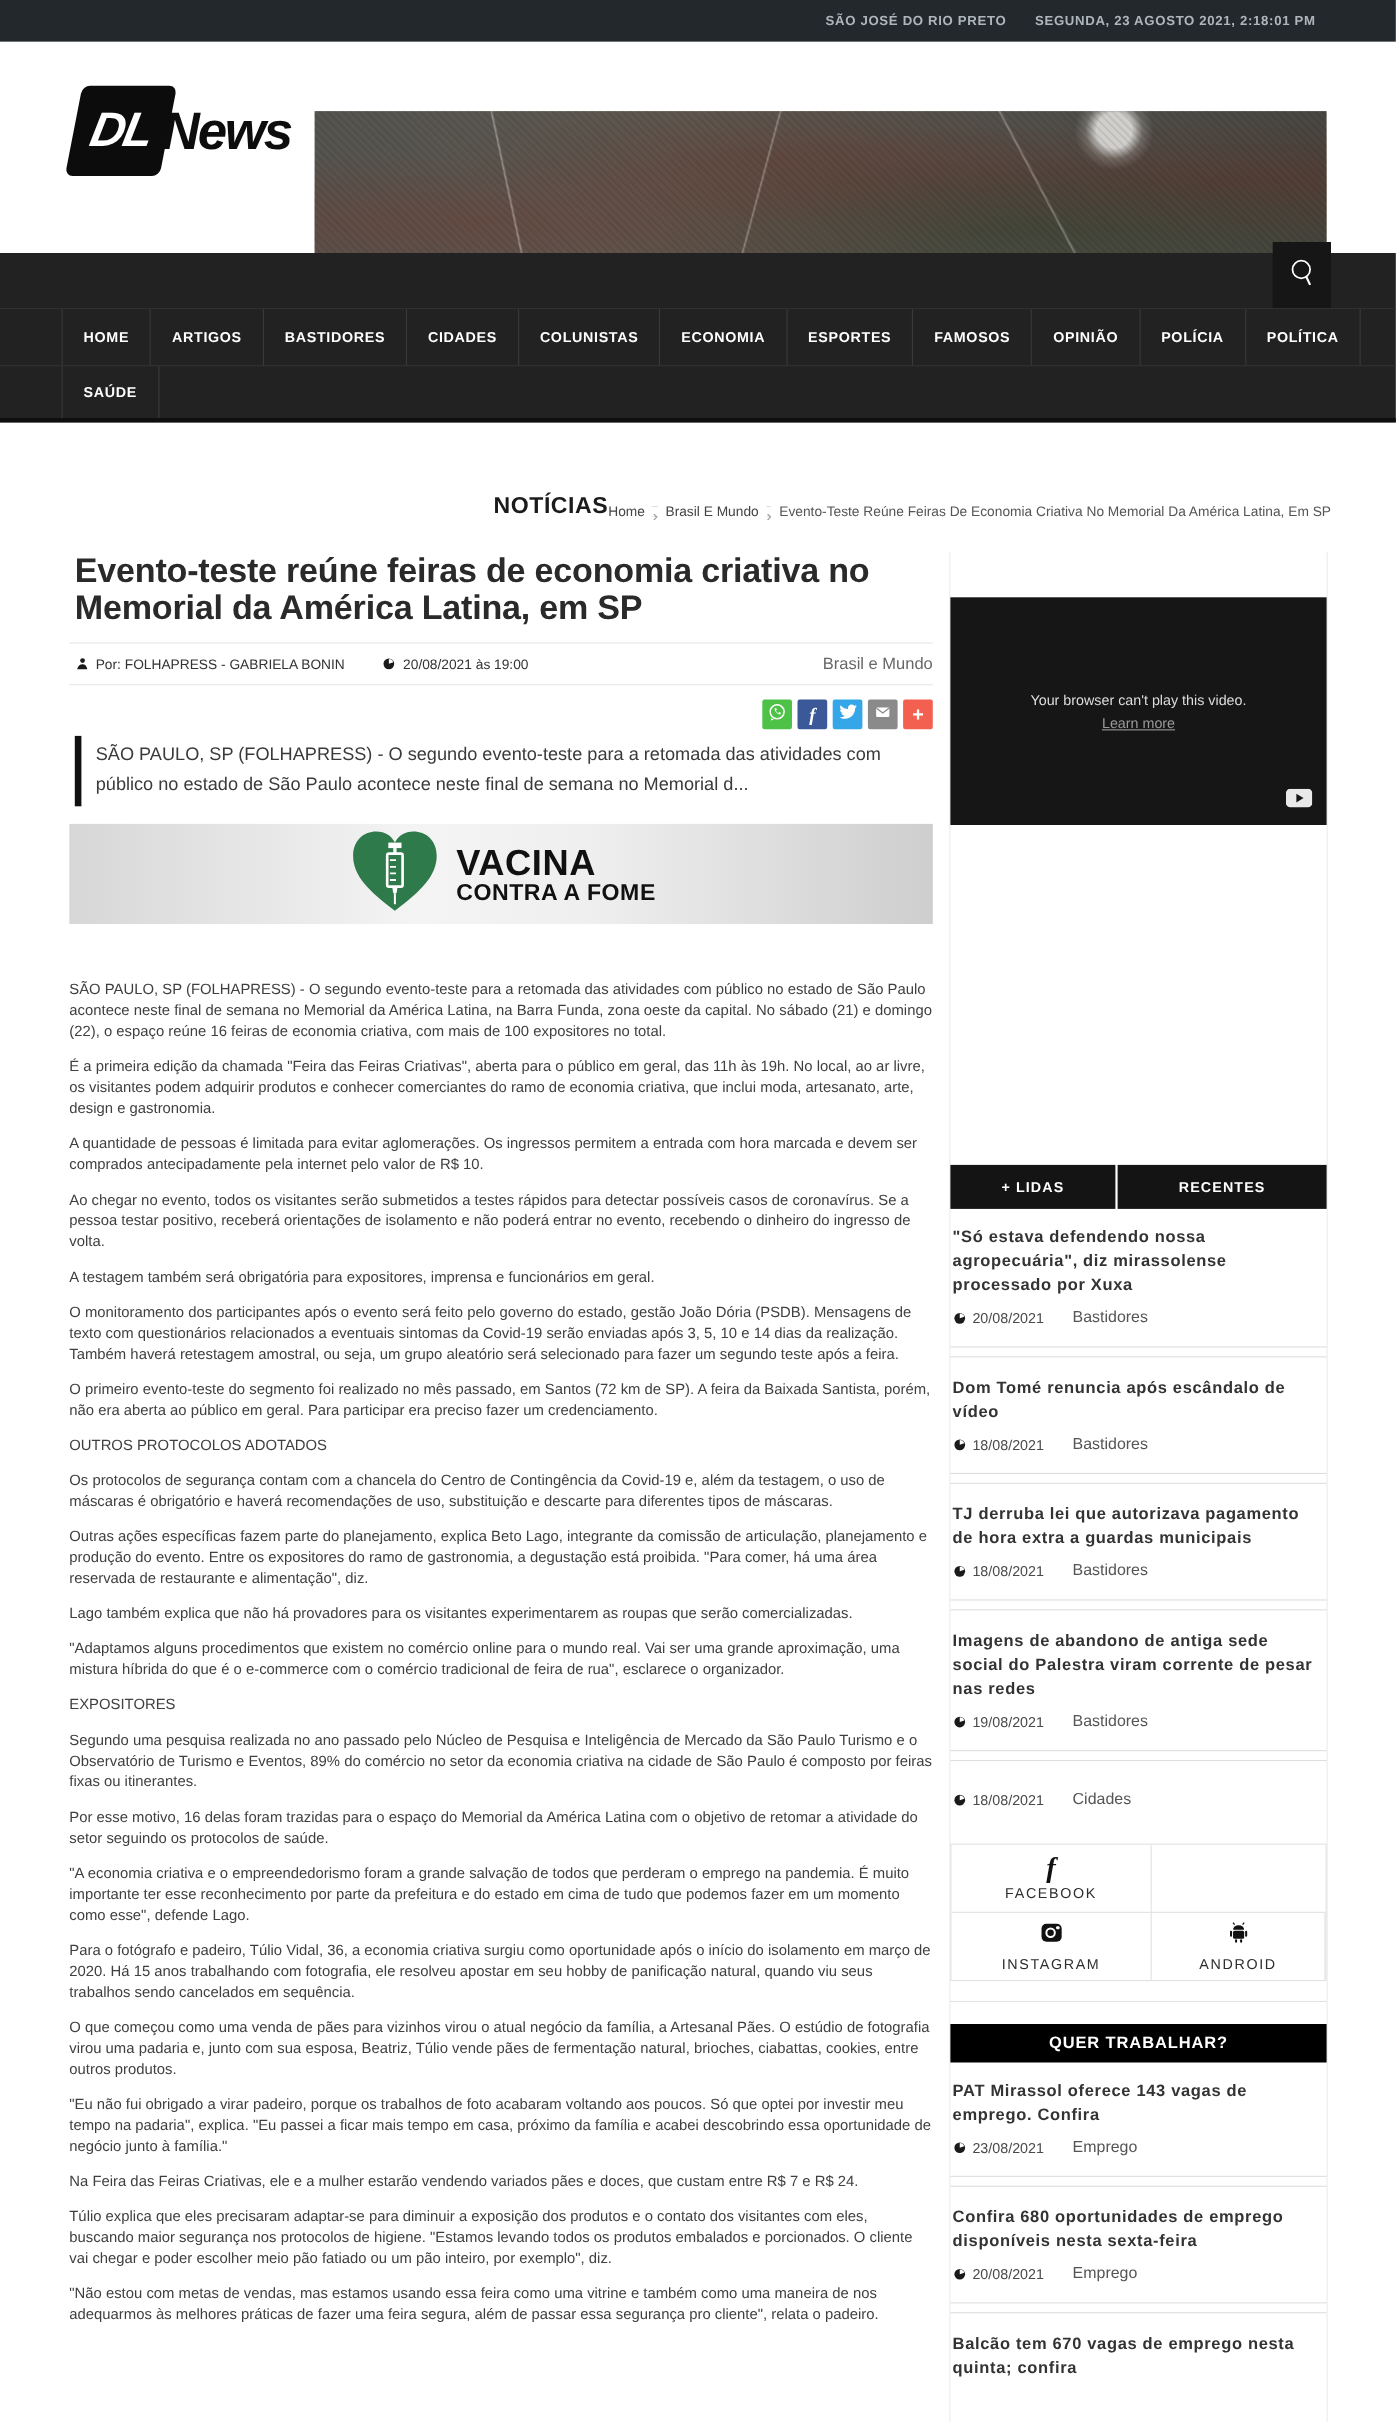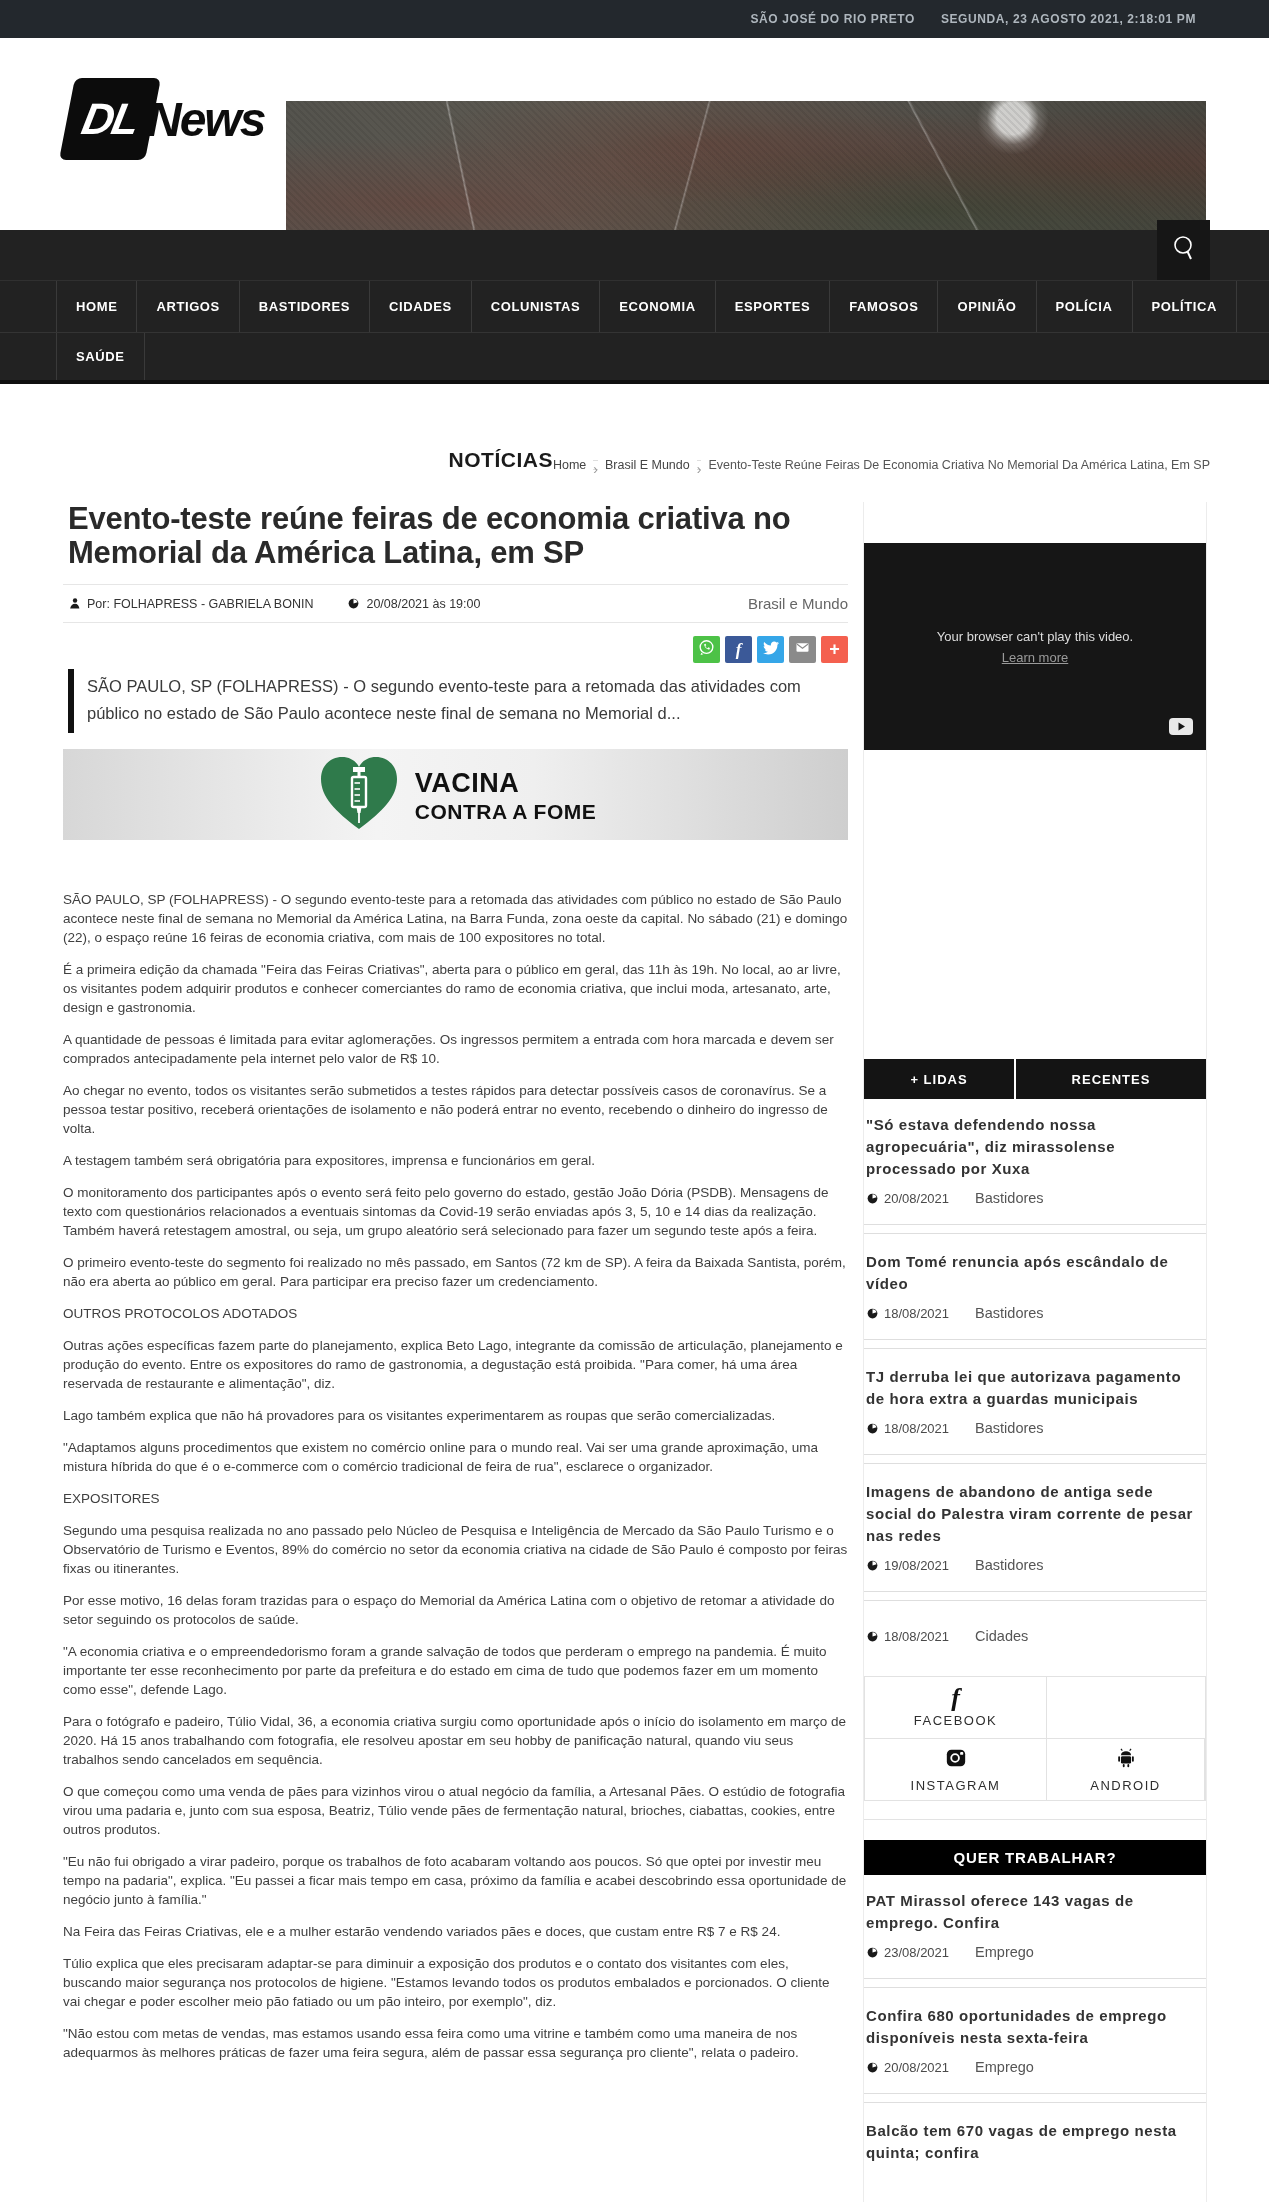--- a/index.html
+++ b/index.html
@@ -56,21 +56,21 @@
     color:#fff;cursor:pointer;font-weight:bold;}
   .share-whatsapp{background:#4dc247;}
   .share-facebook{background:#3b5998;font-size:17px;font-family:"Liberation Serif",serif;font-style:italic;}
   .share-twitter{background:#35a6e8;}
   .share-email{background:#8a8a8a;}
   .share-plus{background:#f4604f;font-size:18px;}
   .quote{border-left:6px solid #111;padding:4px 0 6px 13px;margin:6px 0 16px 5px;
     font-size:16.5px;line-height:27px;color:#3a3a3a;width:730px;}
   .vacina{height:91px;width:785px;display:flex;align-items:center;justify-content:center;gap:12px;
     background:linear-gradient(to right,#d7d7d7,#f4f4f4 40%,#efefef 60%,#cecece);margin-bottom:50px;}
-  .vacina-text .l1{font-size:27px;font-weight:bold;color:#111;letter-spacing:.5px;line-height:33px;}
+  .vacina-text .l1{font-size:33px;font-weight:bold;color:#111;letter-spacing:.5px;line-height:33px;}
   .vacina-text .l2{font-size:21px;font-weight:bold;color:#111;letter-spacing:.5px;line-height:23px;}
   .body-text p{font-size:13.5px;line-height:19px;color:#3f3f3f;margin:0 0 13px 0;}
   .sidebar{position:absolute;top:0;right:62px;width:344px;box-sizing:border-box;
     border-left:1px solid #ececec;border-right:1px solid #ececec;min-height:1700px;}
   .video-box{margin-top:41px;height:207px;background:#161616;position:relative;
     display:flex;flex-direction:column;align-items:center;justify-content:center;}
   .video-box .vmsg{color:#ddd;font-size:13px;}
   .video-box .vlearn{color:#9a9a9a;font-size:13px;margin-top:6px;text-decoration:underline;cursor:pointer;}
   .yt{position:absolute;right:13px;bottom:11px;}
   .tabs{margin-top:309px;display:flex;gap:2px;}
@@ -235,20 +235,21 @@
 
     <div class="body-text">
       <p>SÃO PAULO, SP (FOLHAPRESS) - O segundo evento-teste para a retomada das atividades com público no estado de São Paulo acontece neste final de semana no Memorial da América Latina, na Barra Funda, zona oeste da capital. No sábado (21) e domingo (22), o espaço reúne 16 feiras de economia criativa, com mais de 100 expositores no total.</p>
       <p>É a primeira edição da chamada "Feira das Feiras Criativas", aberta para o público em geral, das 11h às 19h. No local, ao ar livre, os visitantes podem adquirir produtos e conhecer comerciantes do ramo de economia criativa, que inclui moda, artesanato, arte, design e gastronomia.</p>
       <p>A quantidade de pessoas é limitada para evitar aglomerações. Os ingressos permitem a entrada com hora marcada e devem ser comprados antecipadamente pela internet pelo valor de R$ 10.</p>
       <p>Ao chegar no evento, todos os visitantes serão submetidos a testes rápidos para detectar possíveis casos de coronavírus. Se a pessoa testar positivo, receberá orientações de isolamento e não poderá entrar no evento, recebendo o dinheiro do ingresso de volta.</p>
       <p>A testagem também será obrigatória para expositores, imprensa e funcionários em geral.</p>
       <p>O monitoramento dos participantes após o evento será feito pelo governo do estado, gestão João Dória (PSDB). Mensagens de texto com questionários relacionados a eventuais sintomas da Covid-19 serão enviadas após 3, 5, 10 e 14 dias da realização. Também haverá retestagem amostral, ou seja, um grupo aleatório será selecionado para fazer um segundo teste após a feira.</p>
       <p>O primeiro evento-teste do segmento foi realizado no mês passado, em Santos (72 km de SP). A feira da Baixada Santista, porém, não era aberta ao público em geral. Para participar era preciso fazer um credenciamento.</p>
       <p>OUTROS PROTOCOLOS ADOTADOS</p>
+      <p>Os protocolos de segurança contam com a chancela do Centro de Contingência da Covid-19 e, além da testagem, o uso de máscaras é obrigatório e haverá recomendações de uso, substituição e descarte para diferentes tipos de máscaras.</p>
       <p>Outras ações específicas fazem parte do planejamento, explica Beto Lago, integrante da comissão de articulação, planejamento e produção do evento. Entre os expositores do ramo de gastronomia, a degustação está proibida. "Para comer, há uma área reservada de restaurante e alimentação", diz.</p>
       <p>Lago também explica que não há provadores para os visitantes experimentarem as roupas que serão comercializadas.</p>
       <p>"Adaptamos alguns procedimentos que existem no comércio online para o mundo real. Vai ser uma grande aproximação, uma mistura híbrida do que é o e-commerce com o comércio tradicional de feira de rua", esclarece o organizador.</p>
       <p>EXPOSITORES</p>
       <p>Segundo uma pesquisa realizada no ano passado pelo Núcleo de Pesquisa e Inteligência de Mercado da São Paulo Turismo e o Observatório de Turismo e Eventos, 89% do comércio no setor da economia criativa na cidade de São Paulo é composto por feiras fixas ou itinerantes.</p>
       <p>Por esse motivo, 16 delas foram trazidas para o espaço do Memorial da América Latina com o objetivo de retomar a atividade do setor seguindo os protocolos de saúde.</p>
       <p>"A economia criativa e o empreendedorismo foram a grande salvação de todos que perderam o emprego na pandemia. É muito importante ter esse reconhecimento por parte da prefeitura e do estado em cima de tudo que podemos fazer em um momento como esse", defende Lago.</p>
       <p>Para o fotógrafo e padeiro, Túlio Vidal, 36, a economia criativa surgiu como oportunidade após o início do isolamento em março de 2020. Há 15 anos trabalhando com fotografia, ele resolveu apostar em seu hobby de panificação natural, quando viu seus trabalhos sendo cancelados em sequência.</p>
       <p>O que começou como uma venda de pães para vizinhos virou o atual negócio da família, a Artesanal Pães. O estúdio de fotografia virou uma padaria e, junto com sua esposa, Beatriz, Túlio vende pães de fermentação natural, brioches, ciabattas, cookies, entre outros produtos.</p>
       <p>"Eu não fui obrigado a virar padeiro, porque os trabalhos de foto acabaram voltando aos poucos. Só que optei por investir meu tempo na padaria", explica. "Eu passei a ficar mais tempo em casa, próximo da família e acabei descobrindo essa oportunidade de negócio junto à família."</p>

